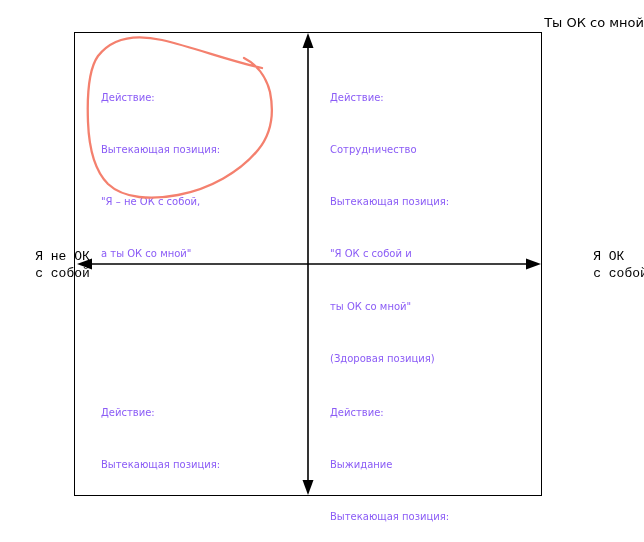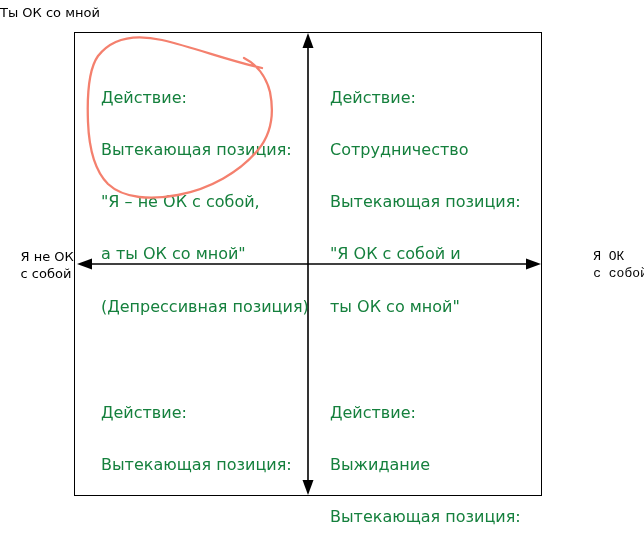--- a/index.html
+++ b/index.html
@@ -18,36 +18,37 @@
 
   
   .edge-label {
     position: absolute;
     color: #000000;
     font-size: 13px;
     line-height: 17px;
     white-space: pre;
   }
   #label-top {
-    top: 4px;
+    top: 14px;
     left: 0;
     width: 644px;
-    text-align: left;
+    text-align: right;
   }
   #label-bottom {
     top: 505px;
     left: 0;
     width: 644px;
     text-align: center;
   }
   #label-left {
     top: 231px;
     left: 4px;
     width: 66px;
     text-align: left;
+    font-family: Liberation Mono, monospace;
   }
   #label-right {
     top: 231px;
     left: 562px;
     width: 80px;
     text-align: left;
     font-family: Liberation Mono, monospace;
   }
 
   
@@ -67,22 +68,22 @@
     left: 0;
     top: 0;
     width: 644px;
     height: 542px;
     pointer-events: none;
   }
 
   
   .quadrant {
     position: absolute;
-    color: #15803d;
-    font-size: 16px;
+    color: #8b5cf6;
+    font-size: 10px;
     line-height: 17.4px;
     white-space: pre;
   }
   #quad-tl { left: 101px; top: 54px; }
   #quad-tr { left: 330px; top: 54px; }
   #quad-bl { left: 101px; top: 369px; }
   #quad-br { left: 330px; top: 369px; }
   .quadrant .qline { display: block; }
 
   
@@ -133,29 +134,29 @@
       <polygon points="77,264 92,258.5 92,269.5" fill="#000000"></polygon>
       <polygon points="541,264 526,258.5 526,269.5" fill="#000000"></polygon>
     </g>
   </svg>
 
   <div class="quadrant" id="quad-tl">
     <span class="qline">Действие:</span>
     <span class="qline">Вытекающая позиция:</span>
     <span class="qline">"Я – не ОК с собой,</span>
     <span class="qline">а ты ОК со мной"</span>
-    <span class="qline">(Депрессивная позиция)</span>
   </div>
 
   <div class="quadrant" id="quad-tr">
     <span class="qline">Действие:</span>
     <span class="qline">Сотрудничество</span>
     <span class="qline">Вытекающая позиция:</span>
     <span class="qline">"Я ОК с собой и</span>
     <span class="qline">ты ОК со мной"</span>
+    <span class="qline">(Здоровая позиция)</span>
   </div>
 
   <div class="quadrant" id="quad-bl">
     <span class="qline">Действие:</span>
     <span class="qline">Вытекающая позиция:</span>
     
     
     
   </div>
 

